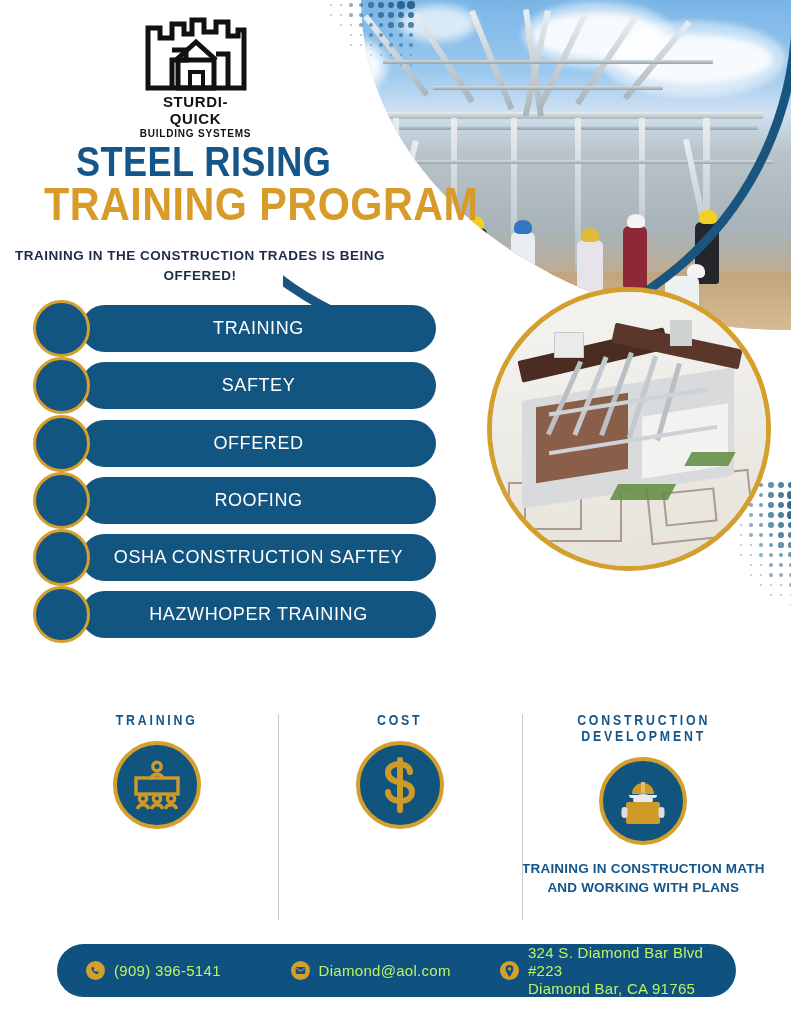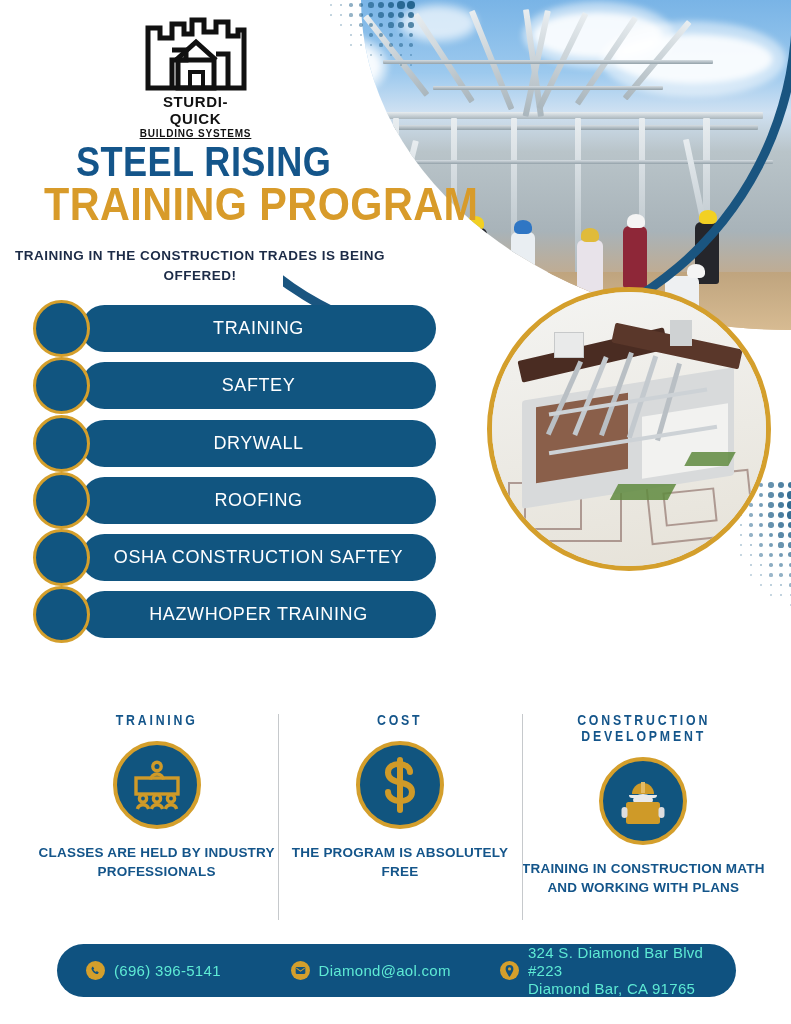--- a/index.html
+++ b/index.html
@@ -25,21 +25,21 @@
 
   
   .dots{position:absolute;}
   .dot{position:absolute;border-radius:50%;background:#1b5c86;}
 
   
   .logo{position:absolute;left:138px;top:14px;width:115px;height:110px;text-align:center;}
   .logo svg{display:block;margin:0 auto;}
   .logo-t1{font-weight:bold;font-size:15px;letter-spacing:.6px;color:#111;margin-top:1px;
            font-family:"Liberation Sans",sans-serif;}
-  .logo-t2{font-weight:bold;font-size:10px;letter-spacing:.8px;color:#111;margin-top:1px;text-decoration:underline;}
+  .logo-t2{font-weight:bold;font-size:10px;letter-spacing:.8px;color:#111;margin-top:1px;}
 
   
   .title1{position:absolute;left:76px;top:141px;font-size:42px;line-height:42px;font-weight:bold;
           color:#14558a;letter-spacing:.5px;transform:scaleX(.86);transform-origin:left center;
           font-family:"Liberation Sans Narrow","Liberation Sans",sans-serif;white-space:nowrap;}
   .title2{position:absolute;left:44px;top:180px;font-size:47px;line-height:47px;font-weight:bold;
           color:#d89b2a;letter-spacing:.5px;transform:scaleX(.88);transform-origin:left center;
           font-family:"Liberation Sans Narrow","Liberation Sans",sans-serif;white-space:nowrap;}
   .subtitle{position:absolute;left:0;top:246px;width:400px;text-align:center;color:#1c2b47;
             font-size:13.5px;font-weight:bold;letter-spacing:.5px;line-height:20px;}
@@ -62,21 +62,21 @@
   .feat-ic{width:88px;height:88px;border-radius:50%;background:#11557f;border:4px solid #d49f2c;
            box-sizing:border-box;margin:13px auto 14px;display:flex;align-items:center;justify-content:center;}
   .feat-c{font-size:13.5px;font-weight:bold;color:#14558a;line-height:19px;letter-spacing:.2px;}
 
   
   .footer{position:absolute;left:57px;top:944px;width:679px;height:53px;background:#0f5280;
           border-radius:27px;display:flex;align-items:center;}
   .fi{display:flex;align-items:center;}
   .fi-ic{width:19px;height:19px;border-radius:50%;background:#d49f2c;display:flex;
          align-items:center;justify-content:center;flex:none;}
-  .fi-tx{color:#5eead4;font-size:15px;margin-left:9px;letter-spacing:.3px;white-space:pre-line;line-height:18px;}
+  .fi-tx{color:#bef264;font-size:15px;margin-left:9px;letter-spacing:.3px;white-space:pre-line;line-height:18px;}
 </style>
 </head>
 <body>
 
 <div class="stage">
 
   <div class="hero-clip">
     <div class="hero-mask">
       <div class="photo">
         <div class="cloud" style="left: 8px; top: 40px; width: 90px; height: 52px; box-shadow: rgba(255, 255, 255, 0.5) 0px 0px 0px 7.2px;"></div>
@@ -317,21 +317,21 @@
         <div class="pill-dot"></div>
       </div>
       <div class="pill-row">
         <div class="pill-bar">
           <span class="pill-text">SAFTEY</span>
         </div>
         <div class="pill-dot"></div>
       </div>
       <div class="pill-row">
         <div class="pill-bar">
-          <span class="pill-text">DRYWALL</span>
+          <span class="pill-text">OFFERED</span>
         </div>
         <div class="pill-dot"></div>
       </div>
       <div class="pill-row">
         <div class="pill-bar">
           <span class="pill-text">ROOFING</span>
         </div>
         <div class="pill-dot"></div>
       </div>
       <div class="pill-row">
@@ -360,32 +360,30 @@
             <rect x="5" y="18" width="42" height="16"></rect>
             <circle cx="12" cy="38.5" r="3.6"></circle>
             <path d="M6.4 49a5.8 5.8 0 0 1 11.2 0"></path>
             <circle cx="26" cy="38.5" r="3.6"></circle>
             <path d="M20.4 49a5.8 5.8 0 0 1 11.2 0"></path>
             <circle cx="40" cy="38.5" r="3.6"></circle>
             <path d="M34.4 49a5.8 5.8 0 0 1 11.2 0"></path>
           </g>
         </svg>
       </div>
-      <div class="feat-c">CLASSES ARE HELD BY INDUSTRY PROFESSIONALS</div>
     </div>
 
     <div class="feat">
       <div class="feat-h">COST</div>
       <div class="feat-ic">
         <svg width="46" height="56" viewBox="0 0 46 56">
           <path d="M23 3 V53" stroke="#cf9a28" stroke-width="6" stroke-linecap="round"></path>
           <path d="M33 15c0-5-5-8-11-8s-11 3-11 8.5S16 24 23 25.5s12 3.5 12 9.5-5.5 9-12 9-12-3.5-12-9" fill="none" stroke="#cf9a28" stroke-width="6" stroke-linecap="round"></path>
         </svg>
       </div>
-      <div class="feat-c">THE PROGRAM IS ABSOLUTELY FREE</div>
     </div>
 
     <div class="feat">
       <div class="feat-h">CONSTRUCTION DEVELOPMENT</div>
       <div class="feat-ic">
         <svg width="56" height="52" viewBox="0 0 56 52">
           <path d="M17 19a11 11 0 0 1 22 0z" fill="#cf9a28"></path>
           <rect x="26" y="7" width="4" height="11" fill="#e3bb66"></rect>
           <path d="M14 20h28a3 3 0 0 1-3 3H17a3 3 0 0 1-3-3z" fill="#e9e9ea"></path>
           <ellipse cx="28" cy="25" rx="10" ry="6" fill="#e9e9ea"></ellipse>
@@ -398,21 +396,21 @@
     </div>
   </div>
 
   <div class="footer">
     <div class="fi" style="margin-left:29px;width:210px;">
       <span class="fi-ic">
         <svg width="11" height="11" viewBox="0 0 16 16">
             <path d="M4 2.2 6.2 5 4.9 6.4c.7 1.6 2.1 3 3.7 3.7L10 8.8l2.8 2.2-1.3 1.6c-.5.6-1.4.7-2.2.4C6 11.8 3.4 9.2 2.3 6 2 5.2 2.1 4.3 2.7 3.8z" fill="#0f5280"></path>
           </svg>
       </span>
-      <span class="fi-tx">(696) 396-5141</span>
+      <span class="fi-tx">(909) 396-5141</span>
     </div>
     <div class="fi" style="width:215px;">
       <span class="fi-ic">
         <svg width="11" height="9" viewBox="0 0 16 12">
             <rect x="1" y="1" width="14" height="10" rx="1.6" fill="#0f5280"></rect>
             <path d="M2 2.6 8 7l6-4.4" stroke="#d49f2c" stroke-width="1.5" fill="none"></path>
           </svg>
       </span>
       <span class="fi-tx">Diamond@aol.com</span>
     </div>

